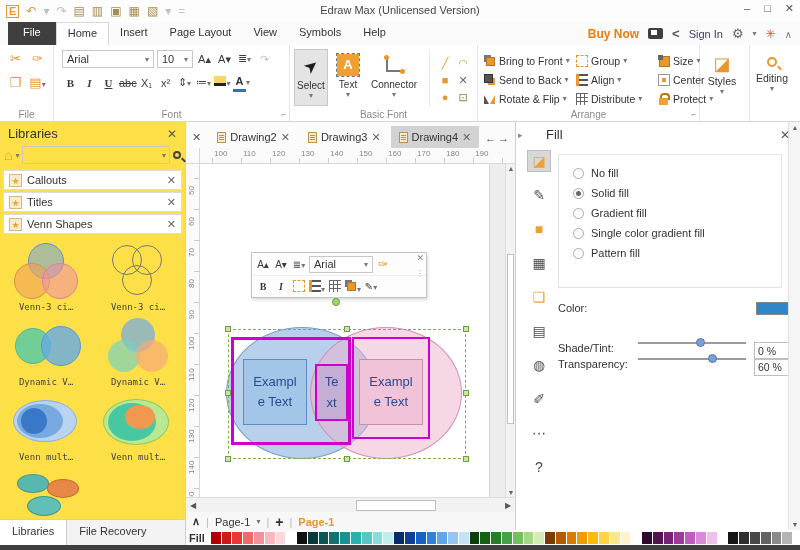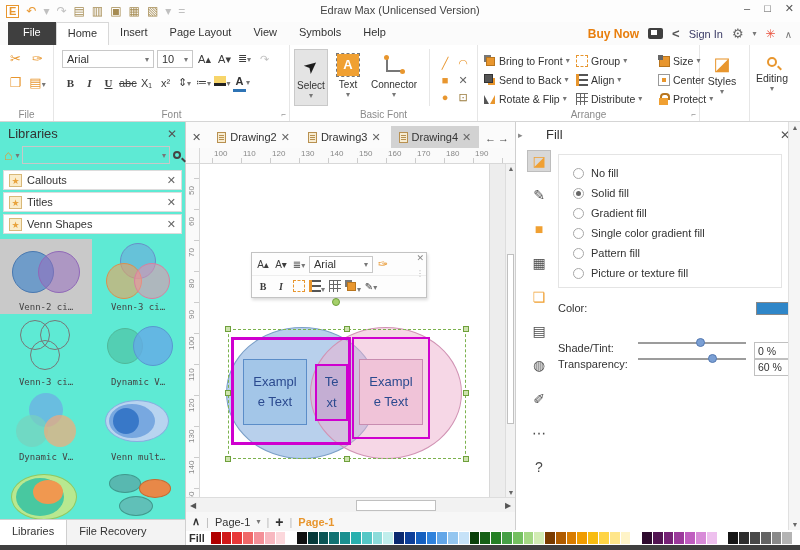--- a/index.html
+++ b/index.html
@@ -79,21 +79,21 @@
 .ic-center{border:1px solid #999}
 .ic-center::before{content:"";position:absolute;left:3px;top:3px;width:4px;height:4px;background:#e8962e}
 .ic-protect::before{content:"";position:absolute;left:2px;top:0;width:6px;height:5px;border:2px solid #b8751e;border-bottom:none;border-radius:4px 4px 0 0}
 .ic-protect::after{content:"";position:absolute;left:1px;top:5px;width:9px;height:7px;background:#f0a032}
 .bigv{width:44px;text-align:center;padding-top:8px;font-size:10.5px;color:#333}
 .i-styles{display:inline-block;font-size:18px;color:#e8962e}
 .i-styles::before{content:"◪"}
 .i-mag{display:inline-block;width:10px;height:10px;border:2px solid #e8962e;border-radius:50%;position:relative}
 .i-mag::after{content:"";position:absolute;left:8px;top:8px;width:5px;height:2px;background:#e8962e;transform:rotate(45deg)}
 
-.leftpanel{position:absolute;left:0;top:122px;width:186px;height:423px;background:#5eead4;border-right:1px solid #cfcfcf}
+.leftpanel{position:absolute;left:0;top:122px;width:186px;height:423px;background:#fde047;border-right:1px solid #cfcfcf}
 .lp-head{display:flex;align-items:center;padding:4px 8px;font-size:13px;color:#333}
 .lp-close{margin-left:auto;color:#555;font-size:12px}
 .searchrow{display:flex;align-items:center;gap:3px;padding:1px 4px 4px 4px}
 .i-home::before{content:"⌂";color:#e8962e;font-size:14px;font-weight:bold}
 .searchbox{flex:1;height:18px;border:1px solid #c8c8c8;display:flex;align-items:center;padding:0 3px}
 .searchbox .dd{margin-left:auto}
 .i-search{width:8px;height:8px;border:2px solid #444;border-radius:50%;position:relative;display:inline-block}
 .i-search::after{content:"";position:absolute;left:6px;top:6px;width:5px;height:2px;background:#444;transform:rotate(45deg)}
 .libbar{display:flex;align-items:center;height:20px;border:1px solid #dcdcdc;margin:2px 3px;padding:0 5px;gap:5px;background:#fff}
 .libbar .x{margin-left:auto;color:#666}
@@ -432,28 +432,20 @@
         <span class="x">✕</span>
       </div>
         <div class="libbar">
         <span class="i-star"></span>
         <span>Venn Shapes</span>
         <span class="x">✕</span>
       </div>
       </div>
     <div class="shapes">
 
-    <div class="shape-cell t1 selected">
-        <div class="thumb">
-            <i class="c1"></i>
-            <i class="c2"></i>
-            <i class="c3"></i>
-          </div>
-        <div class="shape-label">Venn-2 ci…</div>
-      </div>
         <div class="shape-cell t2">
         <div class="thumb">
             <i class="c1"></i>
             <i class="c2"></i>
             <i class="c3"></i>
           </div>
         <div class="shape-label">Venn-3 ci…</div>
       </div>
         <div class="shape-cell t3">
         <div class="thumb">
@@ -670,24 +662,20 @@
         <span class="rdot"></span>
         <span>Gradient fill</span>
       </div>
         <div class="radio-row">
         <span class="rdot"></span>
         <span>Single color gradient fill</span>
       </div>
         <div class="radio-row">
         <span class="rdot"></span>
         <span>Pattern fill</span>
-      </div>
-        <div class="radio-row">
-        <span class="rdot"></span>
-        <span>Picture or texture fill</span>
       </div>
       </div>
     <div class="fp-row" style="top:180px">
       <span>Color:</span>
       <span class="swatch" style="background: rgb(47, 134, 200);"></span>
         <span class="swdd">▾</span>
     </div>
     <div class="fp-row" style="top:220px">
       <span>Shade/Tint:</span>
       <span class="slider">

